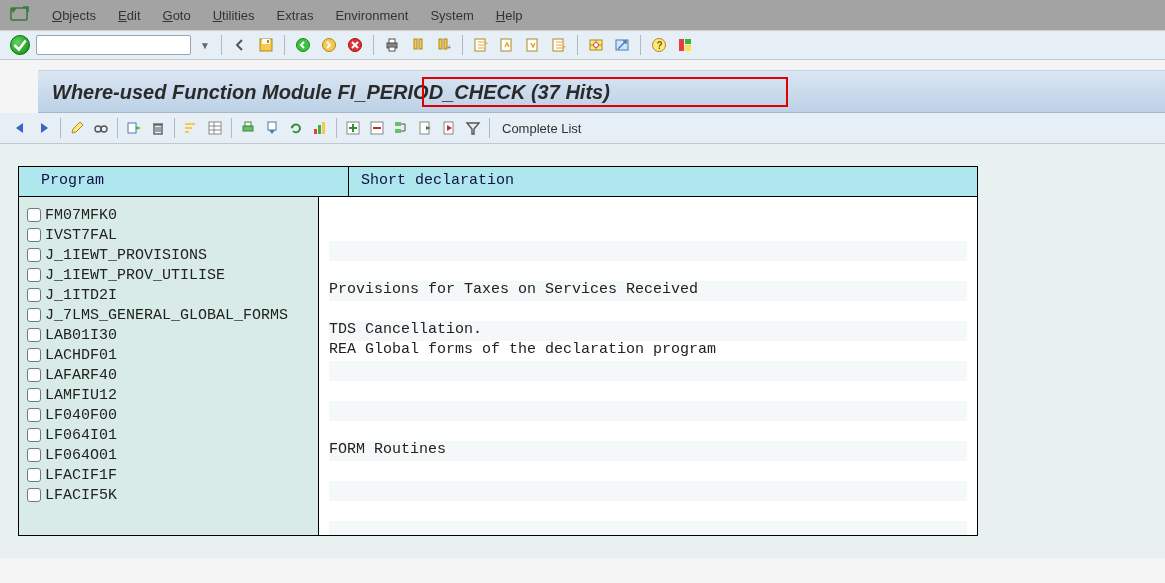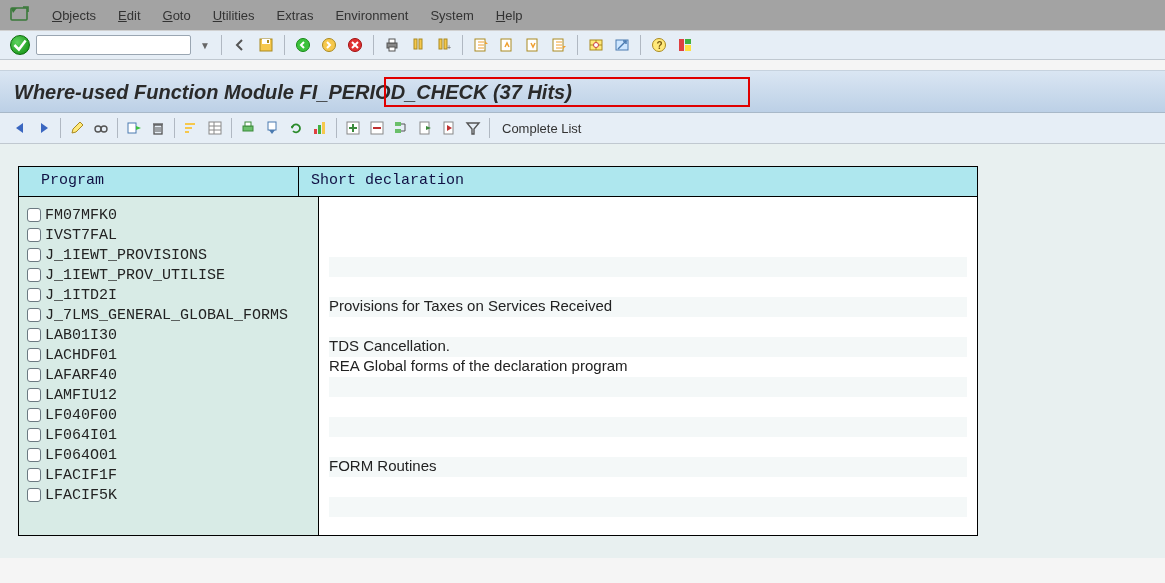--- a/index.html
+++ b/index.html
@@ -76,20 +76,21 @@
     background: linear-gradient(#dae6f3, #bcd0e6);
     border-top: 1px solid #c6d2de;
     border-bottom: 1px solid #a8b8c8;
     padding: 10px 14px 8px;
     font-size: 20px;
     font-style: italic;
     font-weight: bold;
     color: #2a2a2a;
     position: relative;
     margin-top: 10px;
+    margin-left: 38px;
   }
   .title-highlight-box {
     position: absolute;
     border: 2px solid #e00000;
     pointer-events:none;
   }
   .app-toolbar {
     background: #e6eef6;
     border-bottom: 1px solid #c0c8d0;
     padding: 5px 10px;
@@ -118,21 +119,21 @@
     background: #e0ecec;
     height: 30px;
   }
   .col-prog-header, .col-desc-header {
     border-bottom: 1px solid #000;
     padding: 5px 12px;
     font-family: "Courier New", monospace;
     font-size: 15px;
   }
   .col-prog-header {
-    width: 280px;
+    width: 330px;
     background: #aee7ee;
     border-right: 1px solid #000;
     color: #114;
     padding-left: 22px;
   }
   .col-desc-header {
     flex: 1;
     background: #aee7ee;
     color: #114;
   }
@@ -143,24 +144,23 @@
     width: 300px;
     border-right: 1px solid #000;
     background: #d8ebe6;
     font-family: "Courier New", monospace;
     font-size: 15px;
     padding: 8px 8px 4px;
   }
   .col-desc-body {
     flex: 1;
     background: #fff;
-    font-family: Liberation Sans, sans-serif;
+    font-family: Liberation Mono, monospace;
     font-size: 15px;
     padding: 24px 10px 4px;
-    margin-top: 16px;
   }
   .prog-row {
     display:flex; align-items:center; gap:4px;
     height:20px;
   }
   .prog-row .cb {
     width:14px; height:14px;
     border:1px solid #6b7a82;
     border-radius:3px;
     background:#fff;

